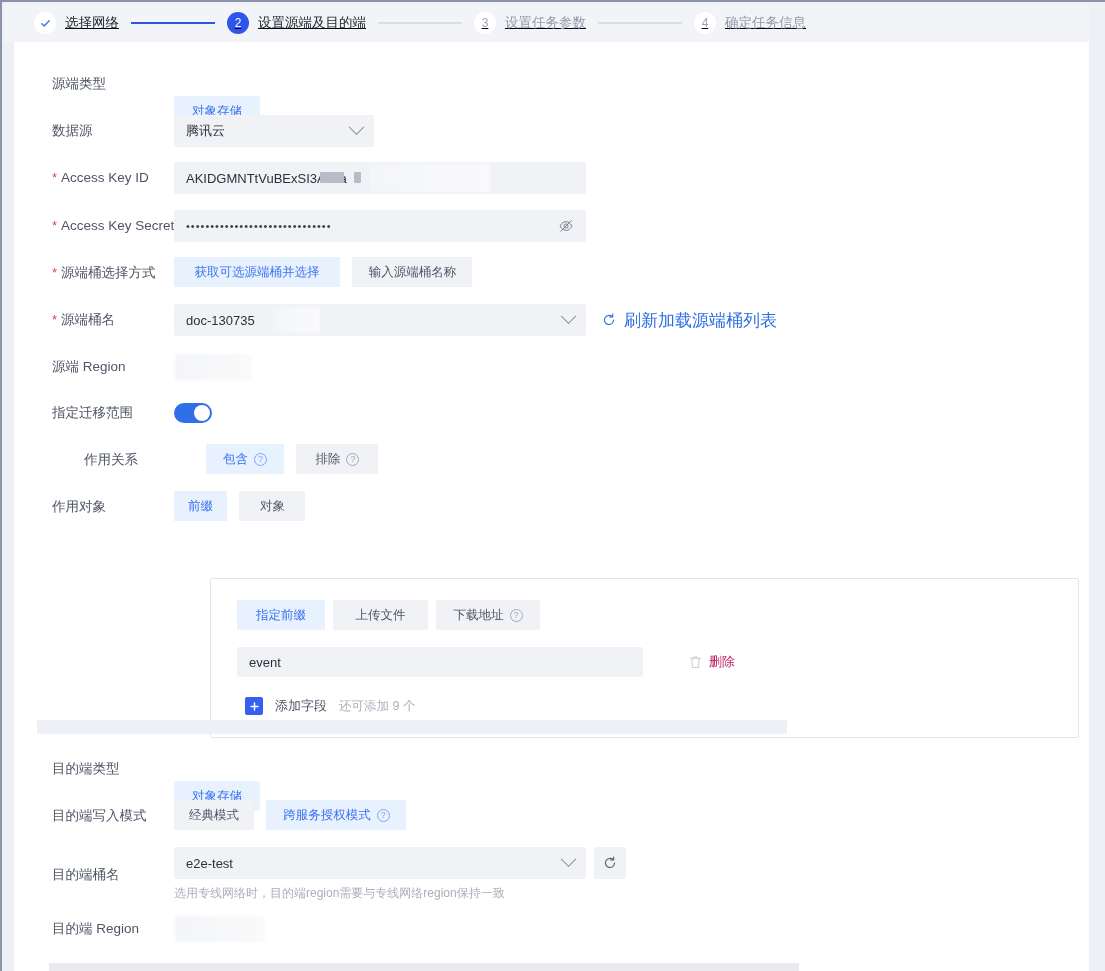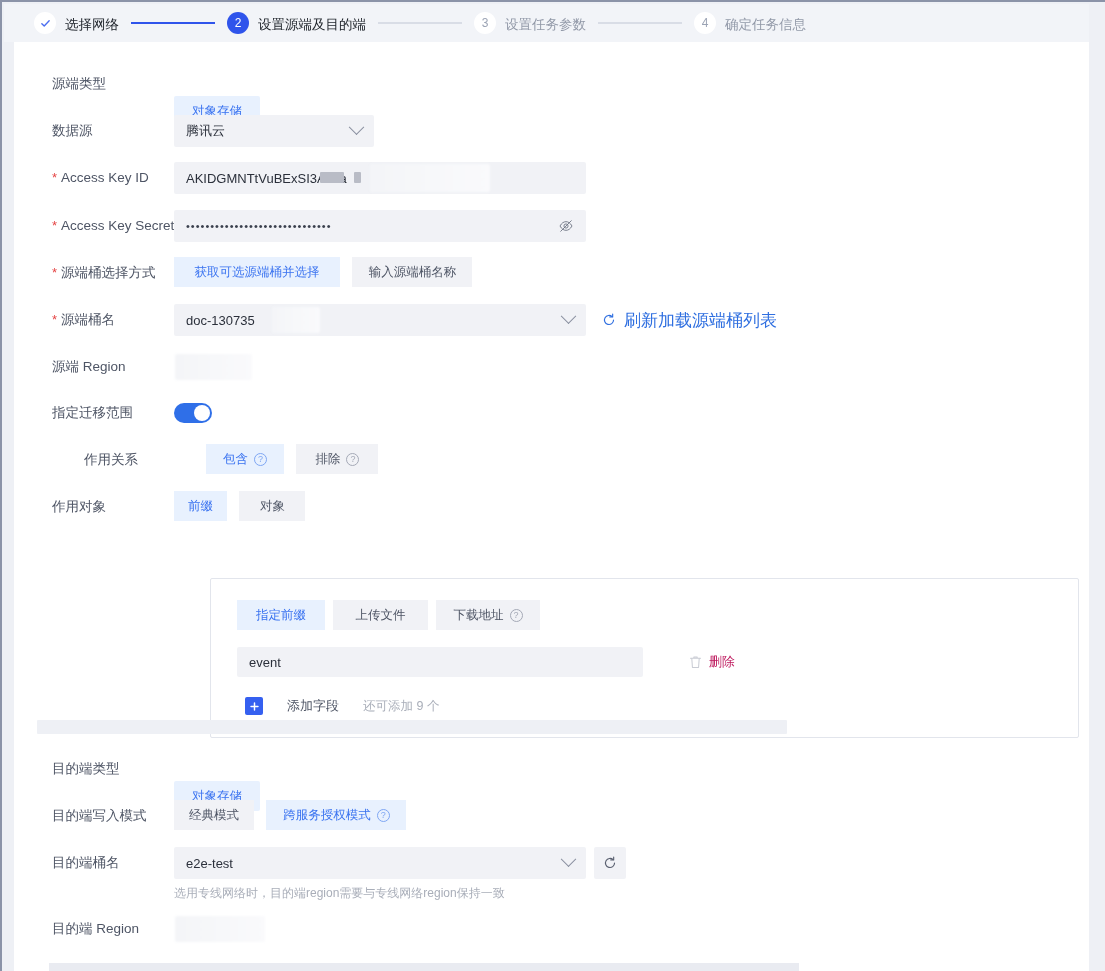--- a/index.html
+++ b/index.html
@@ -20,21 +20,21 @@
   }
 
   
   .steps-bar {
     position: absolute; left: 2px; top: 2px;
     width: 1085px; height: 38px;
     background: #f2f4f8;
     display: flex; align-items: center;
     padding-left: 30px;
   }
-  .step { display: flex; align-items: flex-end; }
+  .step { display: flex; align-items: center; text-decoration: underline; }
   .step-circle {
     width: 22px; height: 22px; border-radius: 50%;
     display: flex; align-items: center; justify-content: center;
     font-size: 12px; line-height: 1; flex: 0 0 auto;
   }
   .step-circle.done { background: #ffffff; color: #4a6df0; }
   .step-circle.active { background: #2f54eb; color: #ffffff; font-weight: 400; }
   .step-circle.todo { background: #ffffff; color: #9ba3b4; }
   .step-label {
     margin-left: 9px; font-size: 13.5px; white-space: nowrap;
@@ -161,21 +161,21 @@
     font-size: 13px; color: #2b303b;
   }
   .panel-del {
     position: absolute; left: 478px; top: 68px; height: 30px;
     display: inline-flex; align-items: center; gap: 7px;
     color: #be185d; font-size: 13px; cursor: default;
   }
   .trash { width: 13px; height: 14px; flex: 0 0 auto; }
   .panel-add {
     position: absolute; left: 34px; top: 118px;
-    display: inline-flex; align-items: center; gap: 24px;
+    display: inline-flex; align-items: center; gap: 12px;
   }
   .plus-box {
     width: 18px; height: 18px; border-radius: 2px; background: #3560f0;
     display: inline-flex; align-items: center; justify-content: center;
     cursor: pointer;
   }
   .plus-box svg { display: block; }
   .add-text { font-size: 13px; color: #4e5565; cursor: pointer; }
   .add-hint { font-size: 12.5px; color: #a9aeb9; }
 
@@ -419,21 +419,21 @@
         </div>
         <div class="seg">
           <button class="seg-btn selected" style="width:140px;">
             <span>跨服务授权模式</span>
             <span class="q-icon">?</span>
           </button>
         </div>
       </div>
     </div>
 
-    <div class="row" style="top:805px;left:0;width:100%;">
+    <div class="row" style="top:805px;left:0;width:100%;align-items:center;">
       <div class="row-label">目的端桶名</div>
       <div class="row-field">
         <div style="display:flex;align-items:center;">
           <div class="field sel" style="width:412px;">
             <span class="val">e2e-test</span>
             <span class="chev"></span>
           </div>
           <div class="icon-btn" style="margin-left:8px;">
             <svg width="14" height="14" viewBox="0 0 16 16">
               <path d="M13.2 8 A5.2 5.2 0 1 1 11.6 4.2" fill="none" stroke="#5a6070" stroke-width="1.3" stroke-linecap="round"></path>

